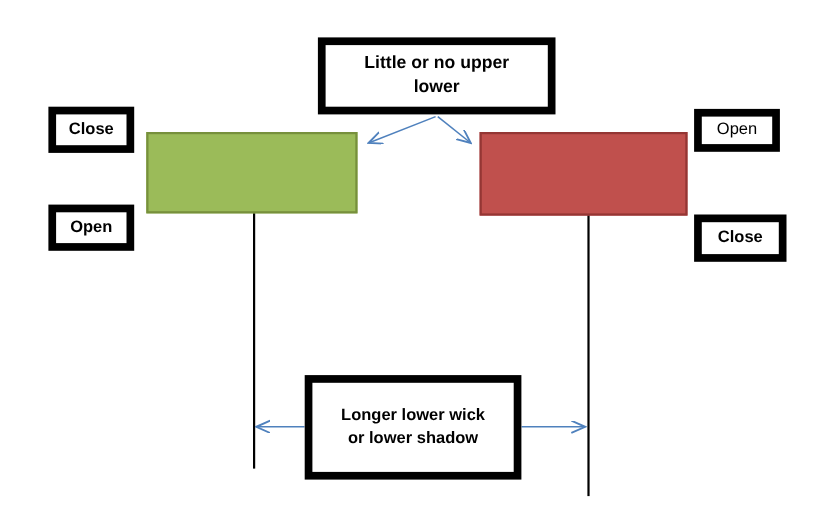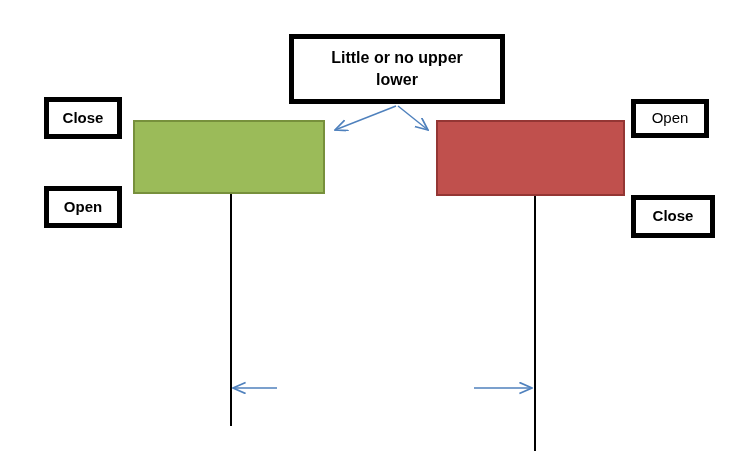--- a/index.html
+++ b/index.html
@@ -14,21 +14,21 @@
     background: #ffffff;
     overflow: hidden;
     font-family: "Liberation Sans", sans-serif;
   }
 
   
   .callout {
     position: absolute;
     box-sizing: border-box;
     background: #ffffff;
-    border: 5px solid #000000;
+    border: 7px solid #000000;
     display: flex;
     align-items: center;
     justify-content: center;
     text-align: center;
     color: #000000;
     line-height: 1.35;
     z-index: 5;
   }
   .callout.bold  { font-weight: bold; }
   .callout.plain { font-weight: normal; }
@@ -159,14 +159,20 @@
   </div>
 
   <div class="callout plain" id="callout-right-open">
     <span>Open</span>
   </div>
 
   <div class="callout bold" id="callout-right-close">
     <span>Close</span>
   </div>
 
+  <div class="callout bold" id="callout-lower-wick">
+    <span>
+      <span>Longer lower wick</span><br>
+      <span>or lower shadow</span>
+    </span>
+  </div>
 
 </div>
 
 </body></html>

